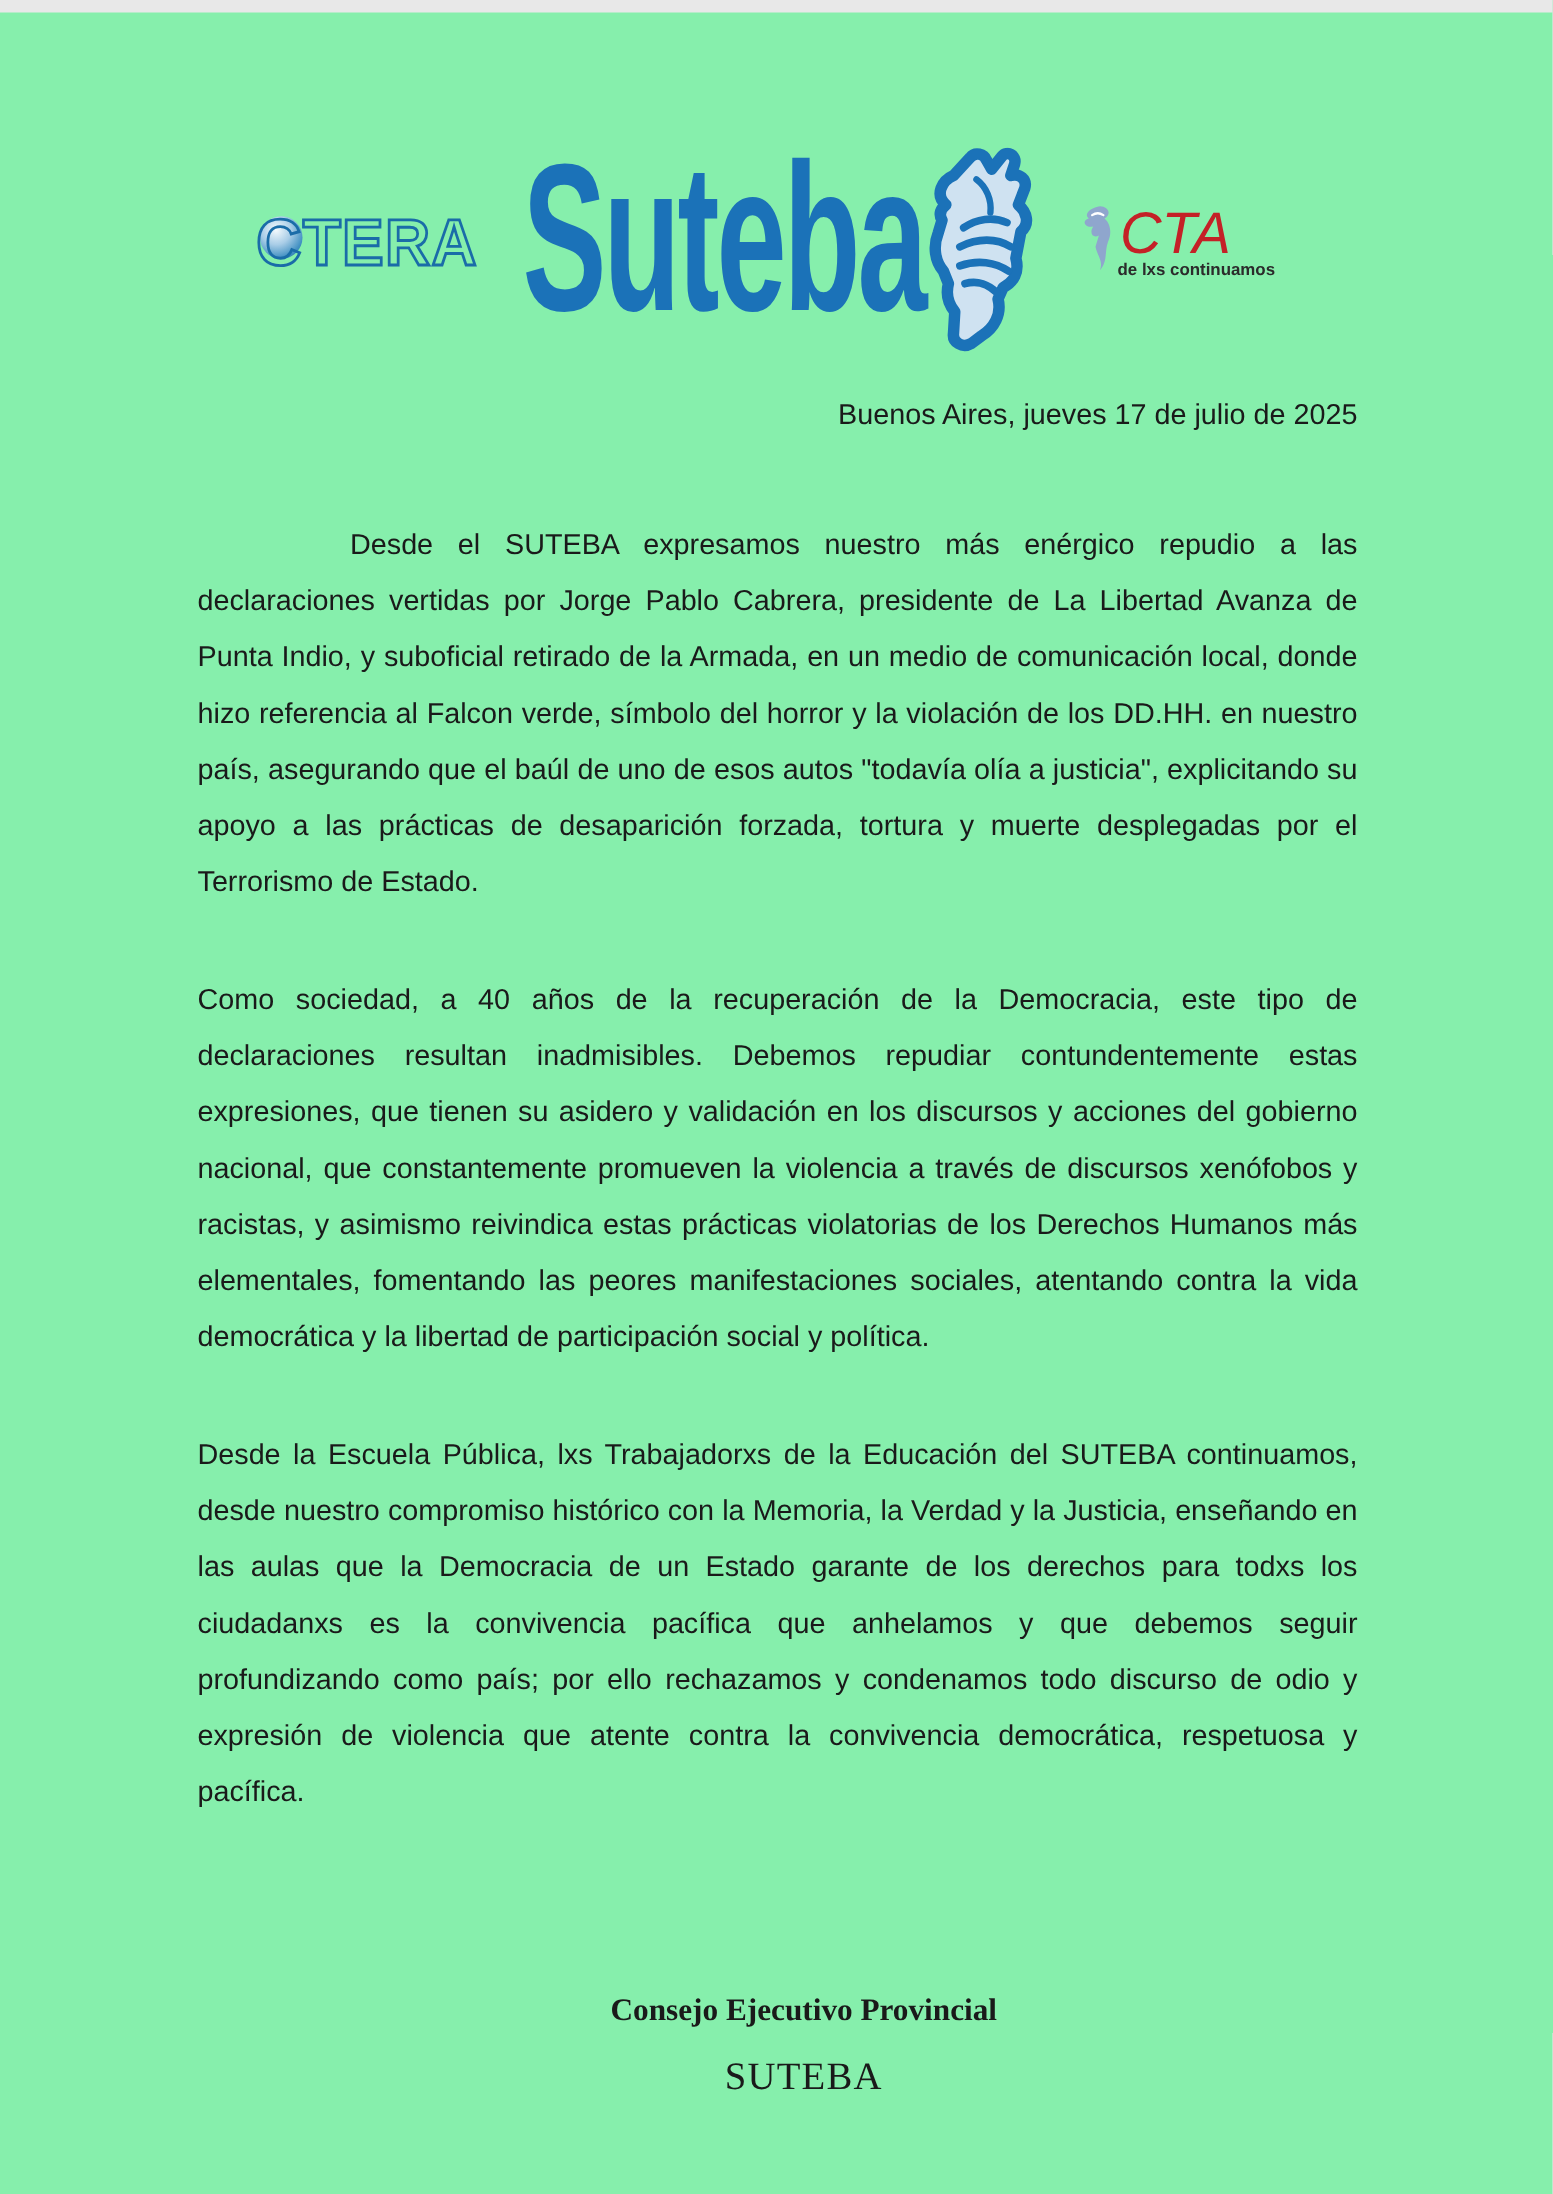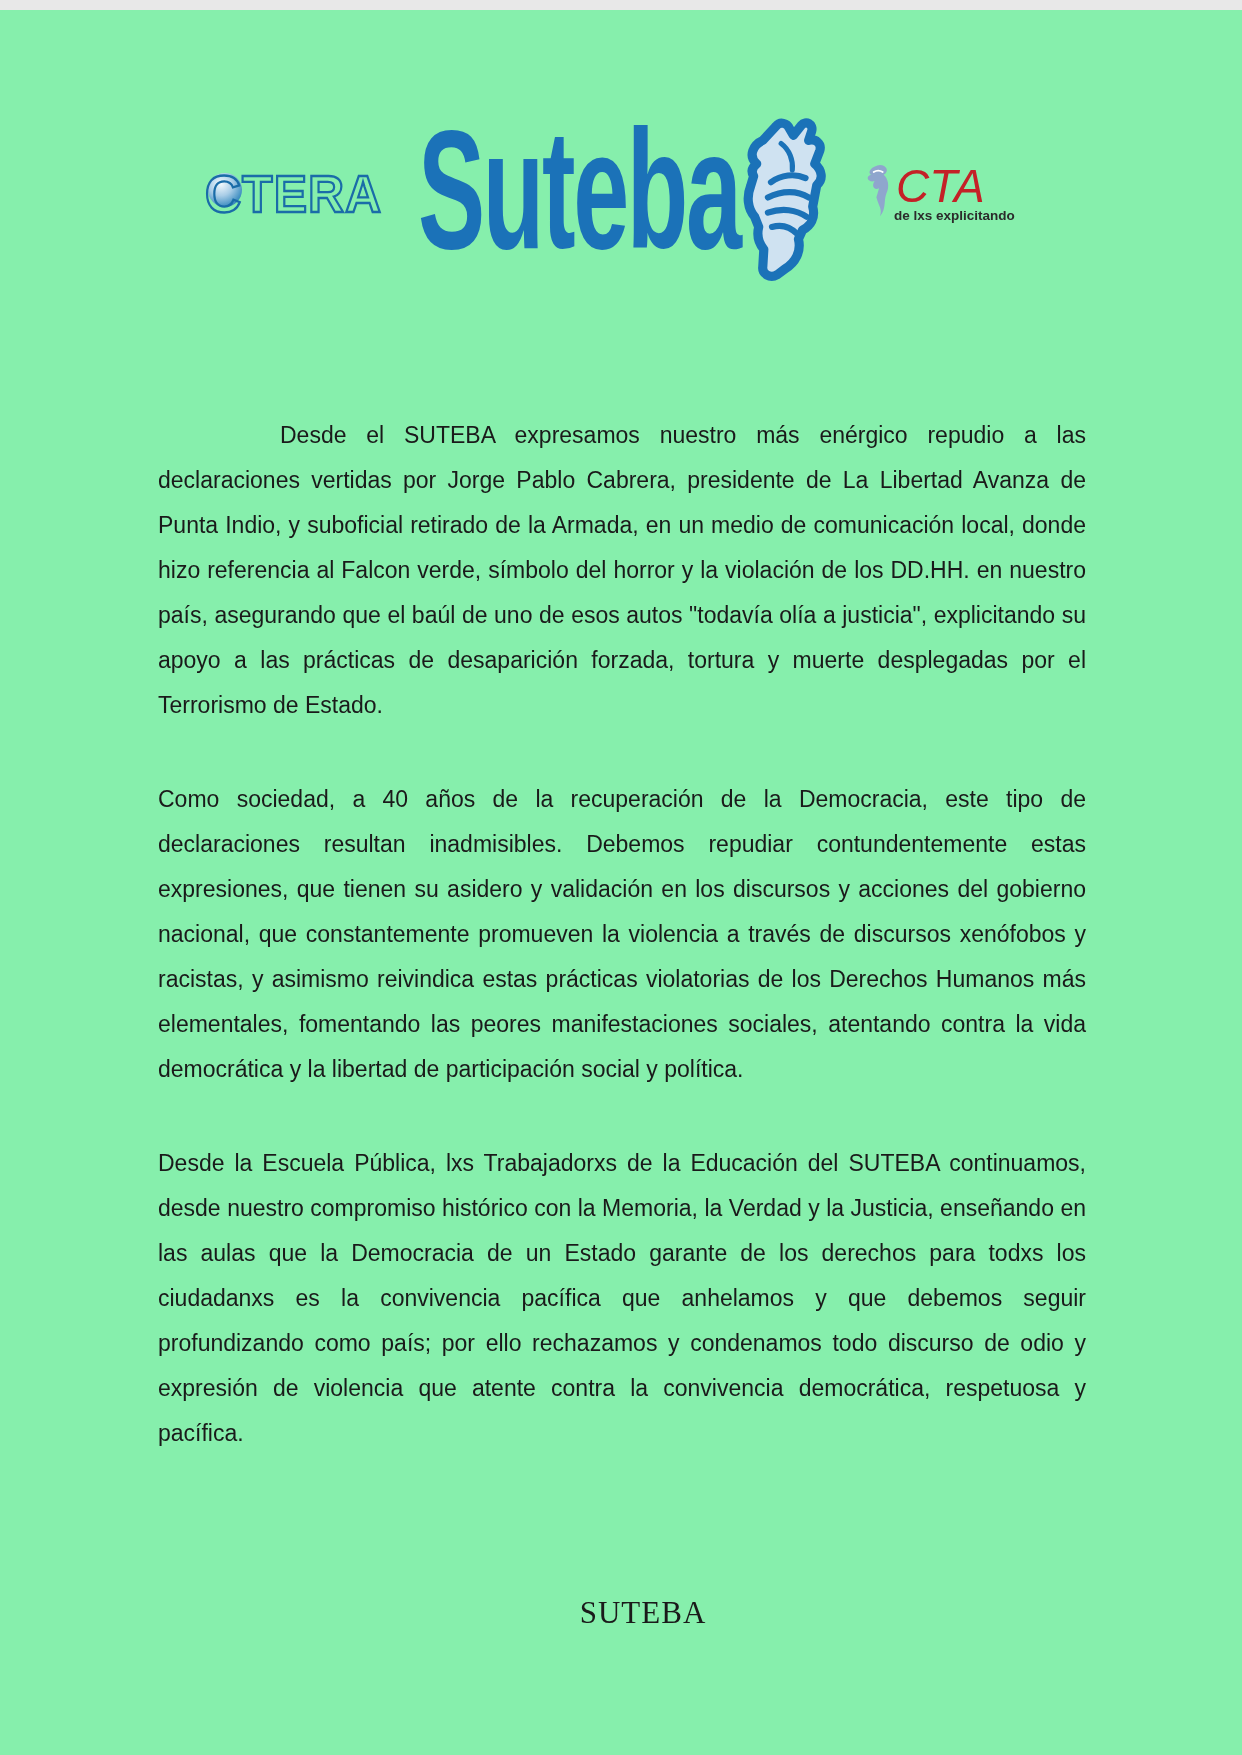--- a/index.html
+++ b/index.html
@@ -113,29 +113,31 @@
     </div>
 
     <div class="cta">
       <span class="americas">
         <svg width="36" height="58" viewBox="0 0 40 62">
           <path d="M20,2 C12,3 5,9 10,13 C3,15 7,22 14,20 C10,26 14,31 19,28 L16,38 C18,47 23,51 20,59 C27,51 24,42 27,34 C31,26 29,17 24,13 C31,9 27,2 20,2 Z" fill="#8fa6cd"></path>
           <path d="M13,10 C16,8 20,8 23,10" fill="none" stroke="#ffffff" stroke-width="2" stroke-linecap="round"></path>
         </svg>
       </span>
       <span class="cta-text">CTA</span>
-      <span class="cta-sub">de lxs explicitando</span>
+      <span class="cta-sub">de lxs continuamos</span>
     </div>
 
   </div>
 
+  <div class="dateline">Buenos Aires, jueves 17 de julio de 2025</div>
 
   <div class="body-text">
     <p class="indent">Desde el SUTEBA expresamos nuestro más enérgico repudio a las declaraciones vertidas por Jorge Pablo Cabrera, presidente de La Libertad Avanza de Punta Indio, y suboficial retirado de la Armada, en un medio de comunicación local, donde hizo referencia al Falcon verde, símbolo del horror y la violación de los DD.HH. en nuestro país, asegurando que el baúl de uno de esos autos "todavía olía a justicia", explicitando su apoyo a las prácticas de desaparición forzada, tortura y muerte desplegadas por el Terrorismo de Estado.</p>
     <p>Como sociedad, a 40 años de la recuperación de la Democracia, este tipo de declaraciones resultan inadmisibles. Debemos repudiar contundentemente estas expresiones, que tienen su asidero y validación en los discursos y acciones del gobierno nacional, que constantemente promueven la violencia a través de discursos xenófobos y racistas, y asimismo reivindica estas prácticas violatorias de los Derechos Humanos más elementales, fomentando las peores manifestaciones sociales, atentando contra la vida democrática y la libertad de participación social y política.</p>
     <p>Desde la Escuela Pública, lxs Trabajadorxs de la Educación del SUTEBA continuamos, desde nuestro compromiso histórico con la Memoria, la Verdad y la Justicia, enseñando en las aulas que la Democracia de un Estado garante de los derechos para todxs los ciudadanxs es la convivencia pacífica que anhelamos y que debemos seguir profundizando como país; por ello rechazamos y condenamos todo discurso de odio y expresión de violencia que atente contra la convivencia democrática, respetuosa y pacífica.</p>
   </div>
 
   <div class="signature">
+    <p class="sig-line1">Consejo Ejecutivo Provincial</p>
     <p class="sig-line2">SUTEBA</p>
   </div>
 
 </div>
 
 </body></html>

